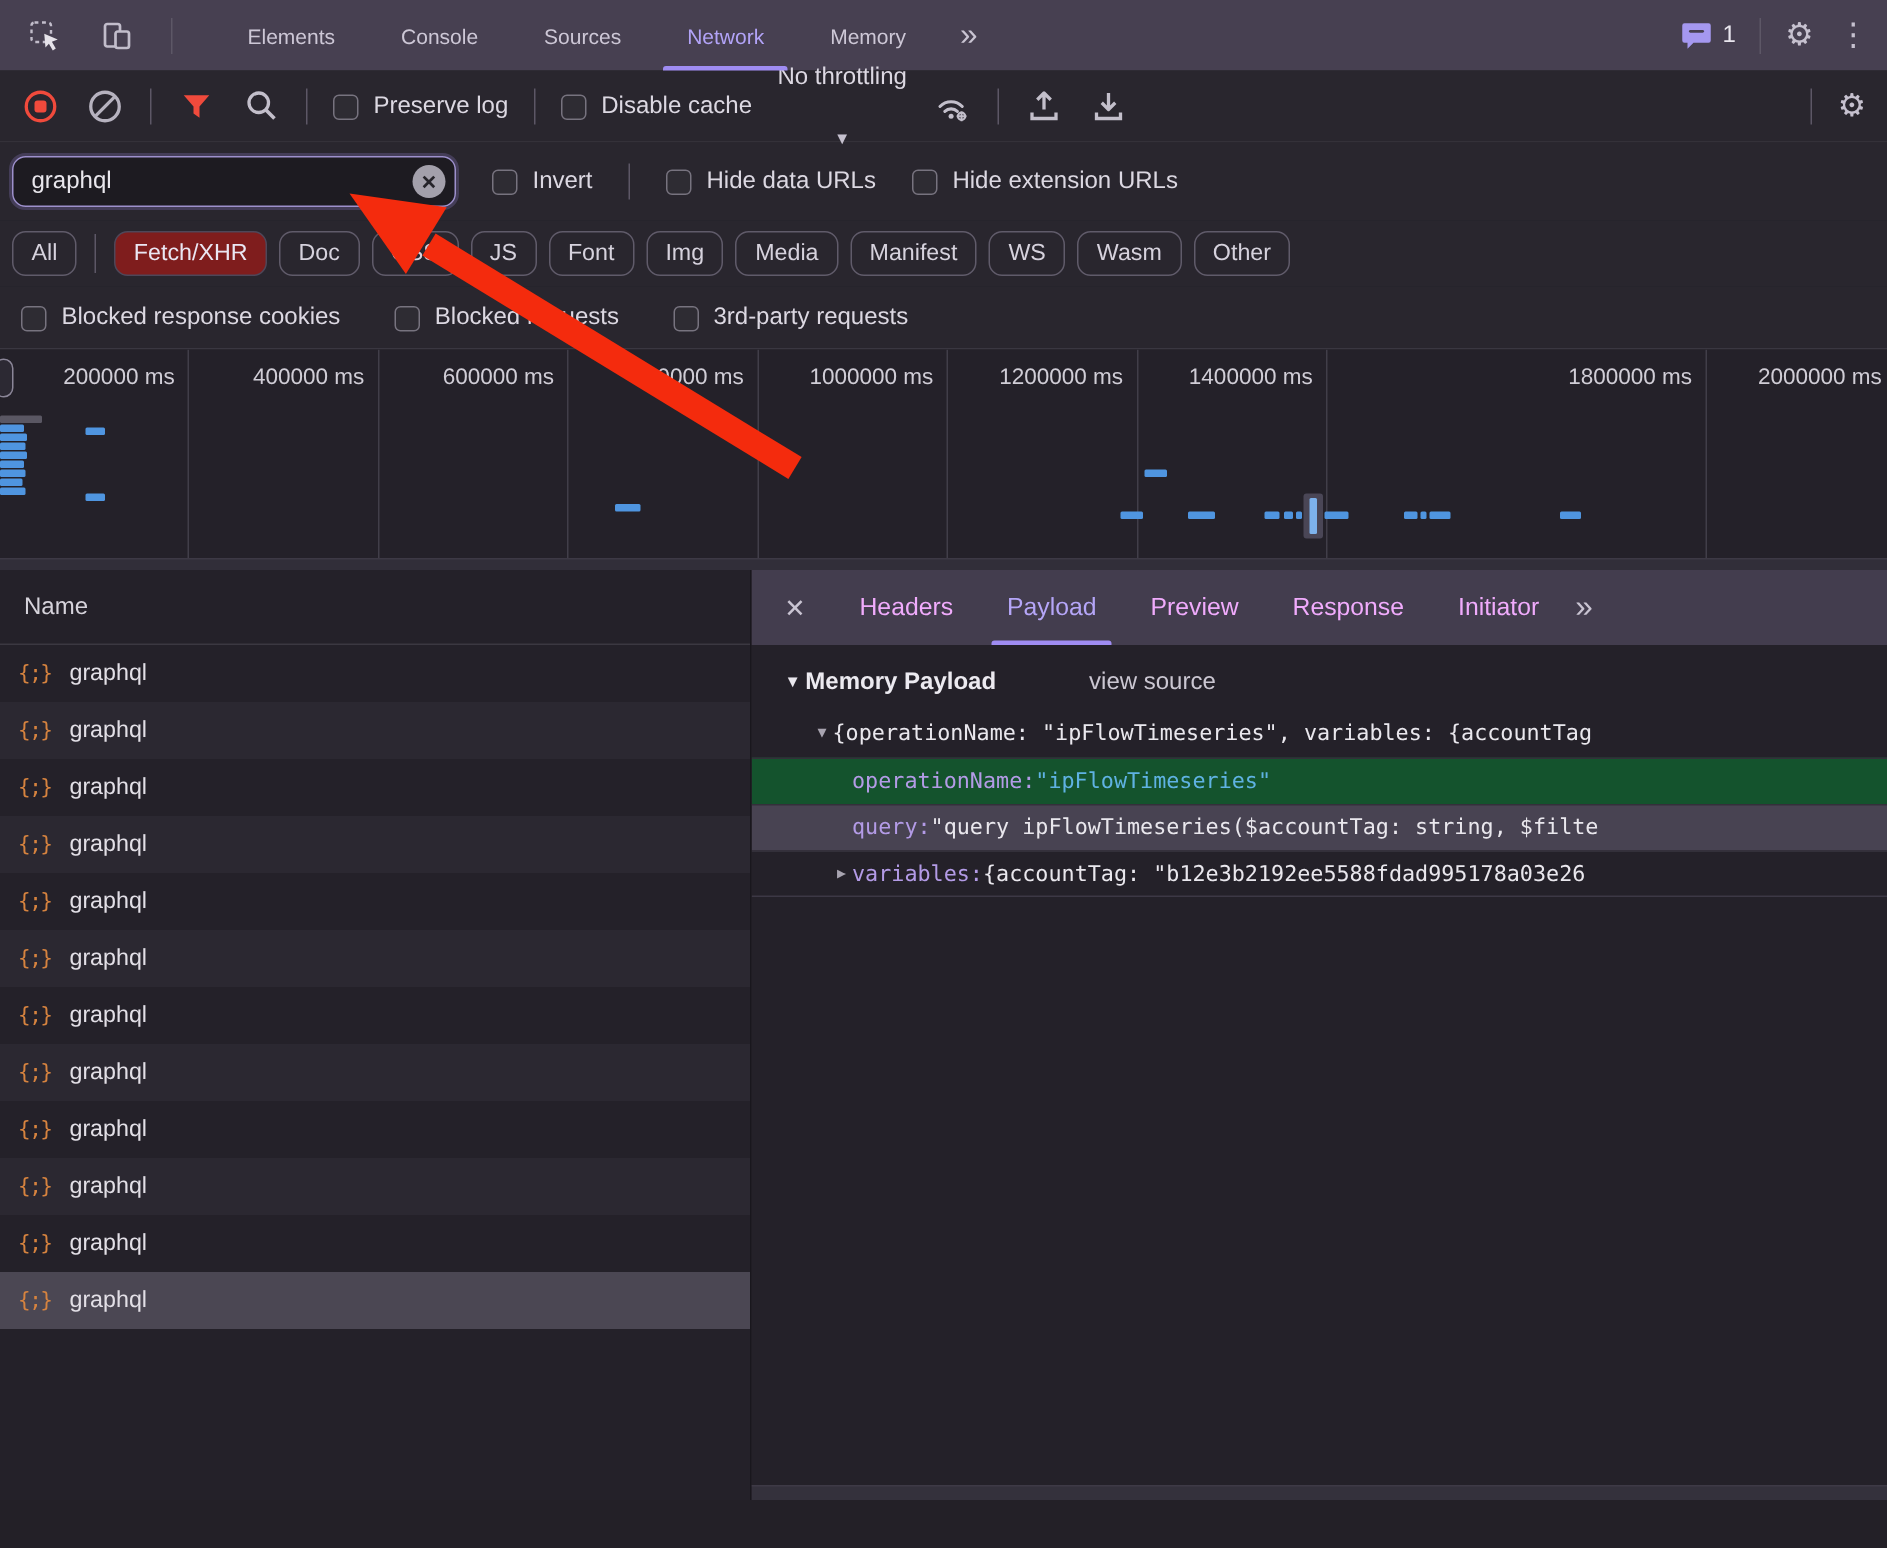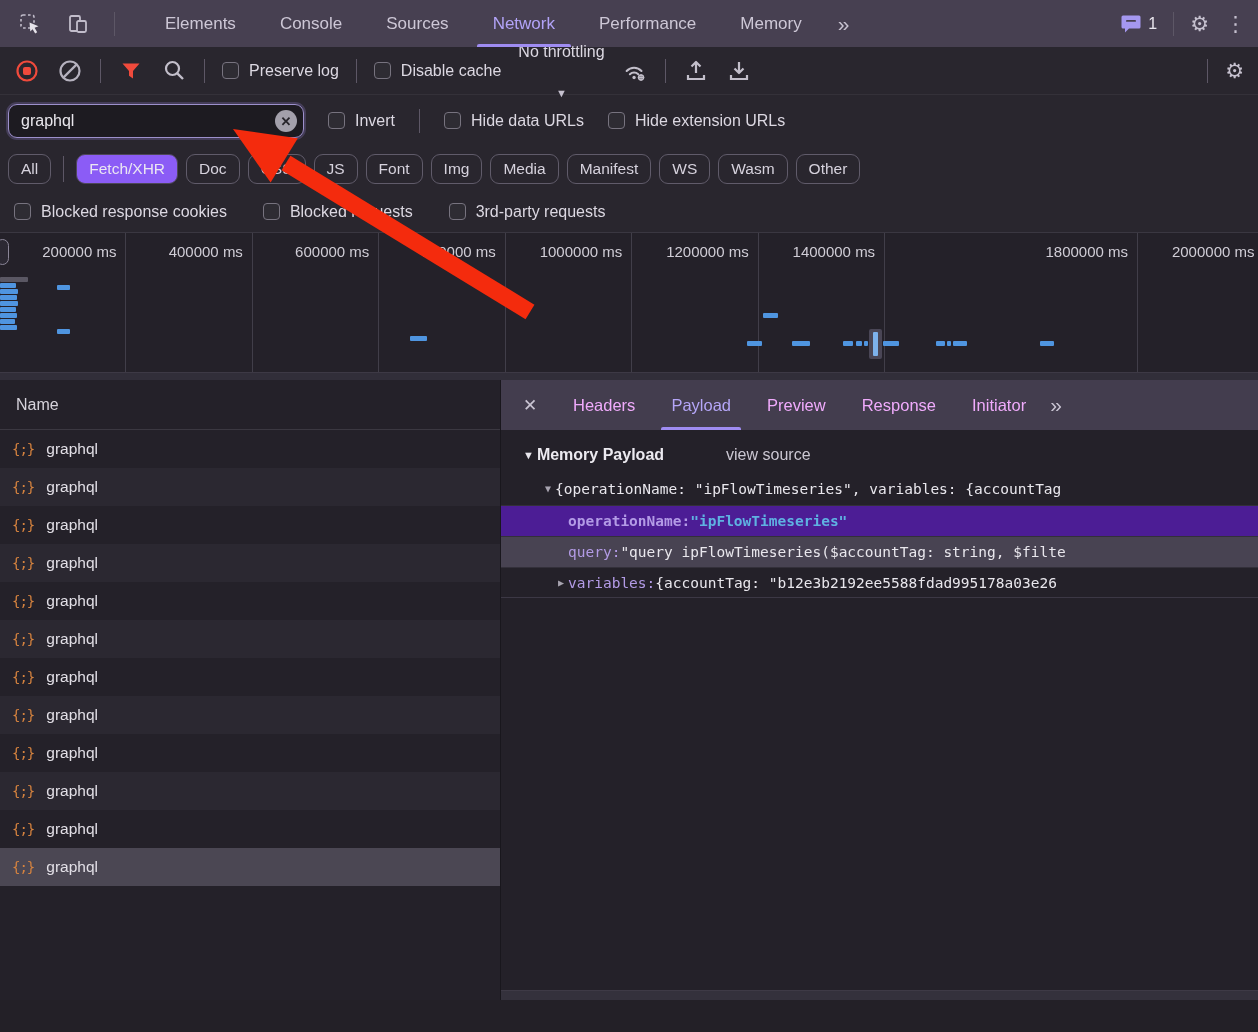--- a/index.html
+++ b/index.html
@@ -7,56 +7,56 @@
     font-family:"Liberation Sans", sans-serif; -webkit-font-smoothing:antialiased; }
   .app { position:relative; width:1258px; height:1032px; background:#232027; }
 
   
   .topbar { height:47px; background:#474051; display:flex; align-items:center; padding:0 12px; }
   .tb-icons { display:flex; align-items:center; gap:24px; margin-left:6px; }
   .tb-ico { width:24px; height:24px; display:flex; align-items:center; justify-content:center; cursor:pointer; }
   .vdiv { width:1px; height:24px; background:#5d5766; }
   .tabs { display:flex; align-items:center; height:100%; margin-left:28px; }
   .tab { position:relative; height:100%; display:flex; align-items:center; padding:0 22px;
-    font-size:17px; color:#cdc7d6; cursor:pointer; white-space:nowrap; }
+    font-size:14px; color:#cdc7d6; cursor:pointer; white-space:nowrap; }
   .tab.active { color:#b2a3f7; }
   .tab.active::after { content:""; position:absolute; left:6px; right:6px; bottom:0; height:3px;
     background:#9f8cf2; border-radius:2px 2px 0 0; }
   .tab.more { font-size:21px; padding:0 14px; color:#c9c4d2; letter-spacing:-2px; }
   .tb-right { margin-left:auto; display:flex; align-items:center; gap:16px; }
   .issue-wrap { display:flex; align-items:center; gap:7px; cursor:pointer; }
   .issue-count { color:#e9e6ee; font-size:16px; }
   .glyph-btn { color:#c6c1cf; font-size:21px; cursor:pointer; line-height:1; }
 
   
   .toolbar { height:48px; background:#29262e; border-bottom:1px solid #343139;
     display:flex; align-items:center; padding:0 14px; gap:17px; }
   .icon-btn { width:26px; height:26px; display:flex; align-items:center; justify-content:center; cursor:pointer; }
   .cb { width:17px; height:17px; border:1.5px solid #77737f; border-radius:4px; background:#2e2c33; flex:0 0 auto; cursor:pointer; }
-  .cb-group { display:flex; align-items:flex-start; gap:10px; cursor:pointer; }
+  .cb-group { display:flex; align-items:flex-end; gap:10px; cursor:pointer; }
   .tb-label { color:#dcd8e2; font-size:16px; white-space:nowrap; }
   .throttle { display:flex; align-items:center; gap:26px; cursor:pointer;flex-direction:column; }
   .caret { color:#c6c1cf; font-size:11px; }
   .spacer { flex:1; }
 
   
   .filterrow { height:52px; background:#29262e; display:flex; align-items:center; padding:0 8px; gap:24px; }
   .filter-box { position:relative; width:296px; height:34px; }
   .filter-input { width:100%; height:100%; background:#1d1b21; border:1.5px solid #9d90cc;
     outline:2px solid rgba(150,130,215,0.25); border-radius:9px; color:#e9e7ed; font-size:16px;
     padding:0 34px 0 12px; font-family:"Liberation Sans", sans-serif; }
   .clear-btn { position:absolute; right:7px; top:6px; width:22px; height:22px; border-radius:50%;
     background:#a3a0ab; color:#26242a; display:flex; align-items:center; justify-content:center;
     font-size:13px; font-weight:bold; cursor:pointer; }
 
   
   .chiprow { height:44px; background:#29262e; display:flex; align-items:center; padding:0 8px; gap:8px; }
   .chip { height:30px; display:flex; align-items:center; padding:0 12px; border:1px solid #605b6a;
     border-radius:9px; color:#d6d2dd; font-size:15.5px; cursor:pointer; white-space:nowrap; }
-  .chip.active { background:#8b5cf6; border-color:#4e4759; color:#eae6f2; }
+  .chip.active { background:#7f1d1d; border-color:#4e4759; color:#eae6f2; }
   .chiprow .vdiv { height:26px; margin:0 4px; }
 
   
   .cbrow { height:42px; background:#29262e; border-bottom:1px solid #3a3741;
     display:flex; align-items:center; padding:0 14px; gap:36px; }
 
   
   .timeline { position:relative; height:147px; background:#242129; overflow:hidden; }
   .tl-col { position:absolute; top:0; bottom:8px; width:126.45px; border-right:1px solid #413e49; }
   .tl-col span { position:absolute; right:9px; top:10px; font-size:15px; color:#d0cdd6; white-space:nowrap; }
@@ -93,21 +93,21 @@
 
   .payload { flex:1; overflow:hidden; }
   .pl-title-row { display:flex; align-items:center; padding:16px 0 8px 22px; gap:0; }
   .pl-tri { color:#e9e7ed; font-size:11px; margin-right:3px; }
   .pl-title { color:#eceaf0; font-size:16px; font-weight:bold; }
   .pl-viewsource { color:#cbc7d2; font-size:16px; margin-left:62px; cursor:pointer; }
   .mono { font-family:"DejaVu Sans Mono", monospace; font-size:14.5px; white-space:nowrap; }
   .pl-row { height:31px; display:flex; align-items:center; overflow:hidden; }
   .pl-row .tri { color:#a8a4b0; font-size:10px; width:14px; flex:0 0 auto; text-align:center; }
   .row-preview { padding-left:40px; color:#e9e7ed; height:33px; }
-  .row-op { background:#4c1d95; border-top:1px solid #33303a; padding-left:67px;font-weight:bold; }
+  .row-op { background:#14532d; border-top:1px solid #33303a; padding-left:67px; }
   .row-query { background:#484352; border-top:1px solid #33303a; padding-left:67px; }
   .row-vars { border-top:1px solid #33303a; border-bottom:1px solid #3c3845; padding-left:53px; }
   .k { color:#b39be6; }
   .v-str { color:#5fb2e2; }
   .v-white { color:#e9e7ed; }
   .det-bottomstrip { position:absolute; left:0; right:0; bottom:0; height:10px; background:#34313c; border-top:1px solid #3e3a46; }
 
   
   .arrow-overlay { position:absolute; left:0; top:0; width:1258px; height:1032px; z-index:50; pointer-events:none; }
 
@@ -132,21 +132,20 @@
           <rect x="10" y="8" width="9" height="11" rx="1.5" fill="#474051" stroke="#c2bdcb" stroke-width="1.8"></rect>
         </svg>
       </div>
       <span class="vdiv"></span>
     </div>
     <nav class="tabs">
       <div class="tab">Elements</div>
       <div class="tab">Console</div>
       <div class="tab">Sources</div>
       <div class="tab active">Network</div>
-      <div class="tab">Performance</div>
       <div class="tab">Memory</div>
       <div class="tab more">»</div>
     </nav>
     <div class="tb-right">
       <div class="issue-wrap">
         <svg class="ico" width="20" height="19" viewBox="0 0 20 19">
           <path d="M2 1.5 h16 a1.5 1.5 0 0 1 1.5 1.5 v10 a1.5 1.5 0 0 1 -1.5 1.5 h-10 l-4 4 v-4 h-2 a1.5 1.5 0 0 1 -1.5 -1.5 v-10 a1.5 1.5 0 0 1 1.5 -1.5 Z" fill="#a598f0"></path>
           <rect x="5" y="6" width="10" height="1.8" rx="0.9" fill="#474051"></rect>
         </svg>
         <span class="issue-count">1</span>

